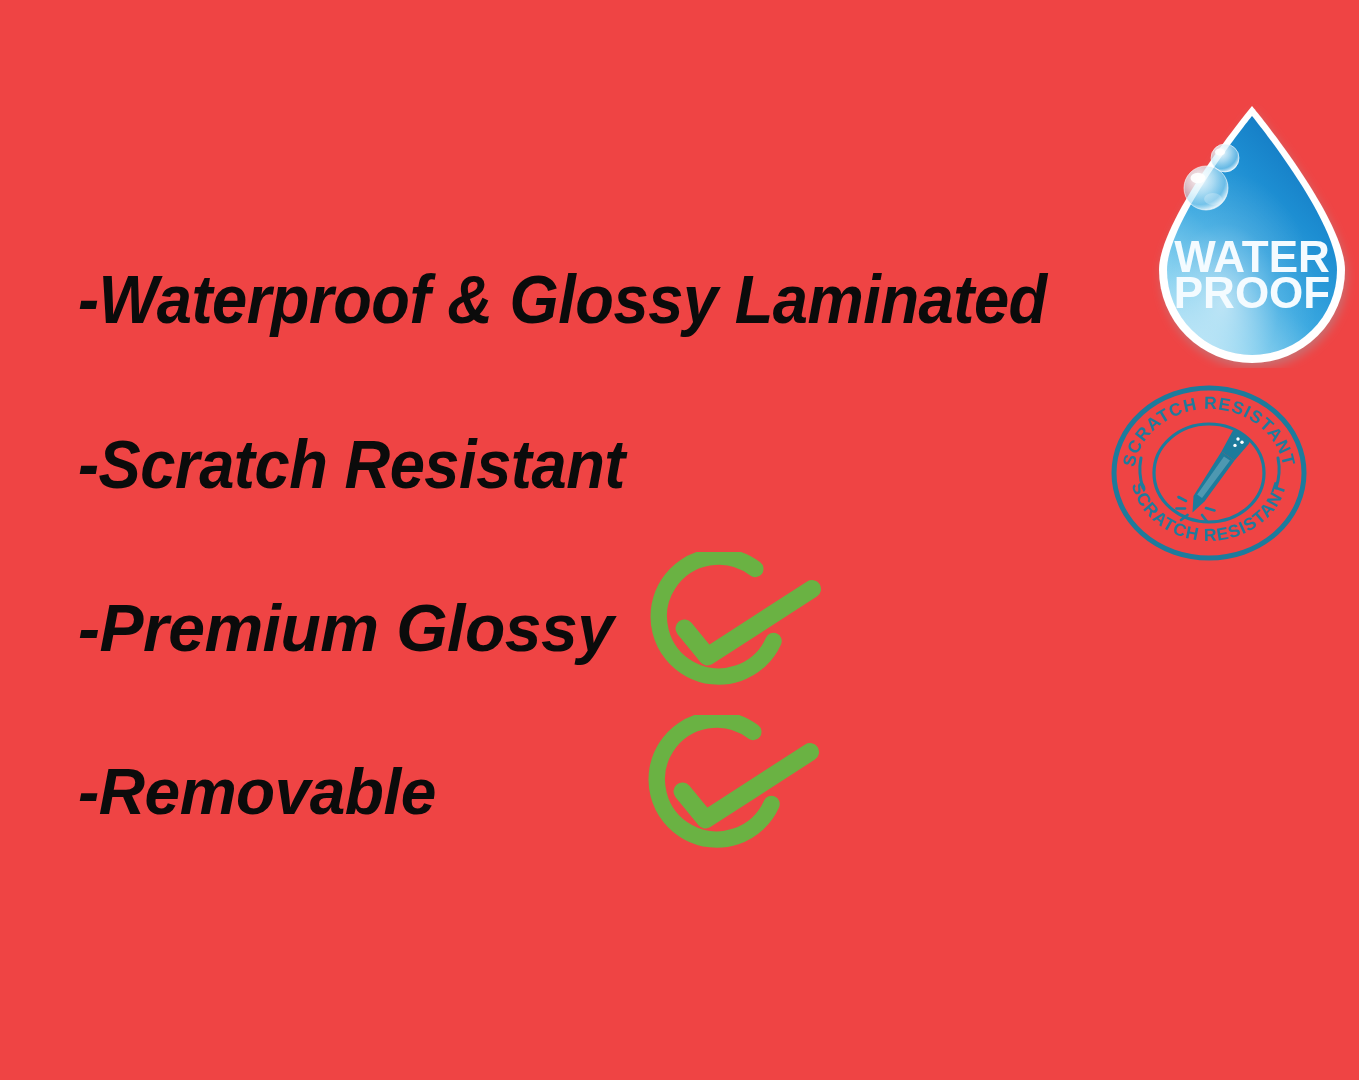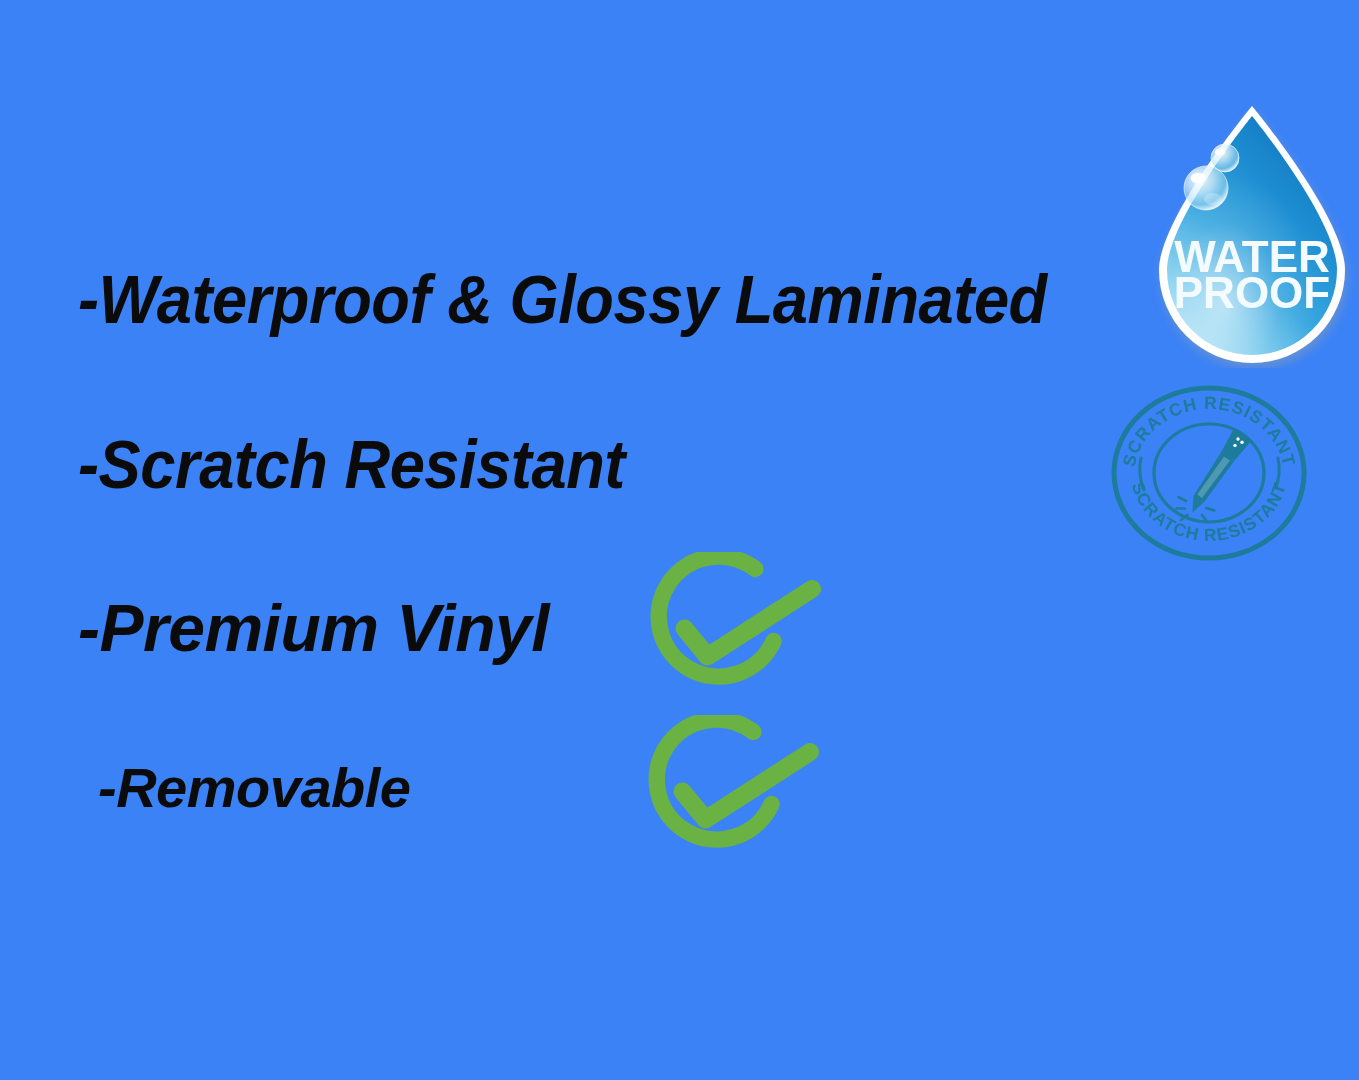--- a/index.html
+++ b/index.html
@@ -8,21 +8,21 @@
     padding: 0;
     background: #ffffff;
   }
   body {
     font-family: "Liberation Sans", sans-serif;
   }
   #canvas {
     position: relative;
     width: 1359px;
     height: 1080px;
-    background: #3b82f6;
+    background: #ef4444;
     overflow: hidden;
   }
 
   
   .feature-line {
     position: absolute;
     left: 78px;
     white-space: nowrap;
     color: #0b0b0b;
     font-weight: 700;
@@ -36,21 +36,21 @@
     transform: scaleX(0.93);
     transform-origin: left center;
   }
   .feature-line.wide {
     font-family: "Liberation Sans", sans-serif;
   }
 
   #line-1 { top: 265px; font-size: 68px; }
   #line-2 { top: 430px; font-size: 68px; }
   #line-3 { top: 595px; font-size: 66px; }
-  #line-4 { top: 760px; font-size: 56px; margin-left: 20px; }
+  #line-4 { top: 760px; font-size: 64px; }
 
   
   #waterproof-badge {
     position: absolute;
     left: 1149px;
     top: 100px;
     width: 206px;
     height: 268px;
   }
   #waterproof-badge svg { display: block; width: 100%; height: 100%; }
@@ -89,21 +89,21 @@
 </style>
 </head>
 <body>
 
 <div id="canvas">
 
   <div id="line-1" class="feature-line condensed">-Waterproof &amp; Glossy Laminated</div>
 
   <div id="line-2" class="feature-line condensed">-Scratch Resistant</div>
 
-  <div id="line-3" class="feature-line wide">-Premium Vinyl</div>
+  <div id="line-3" class="feature-line wide">-Premium Glossy</div>
 
   <div id="line-4" class="feature-line wide">-Removable</div>
 
   <div id="waterproof-badge">
     <svg viewBox="0 0 206 268" xmlns="http://www.w3.org/2000/svg">
       <defs>
         <linearGradient id="dropGrad" x1="0.12" y1="1" x2="0.82" y2="0.02">
           <stop offset="0%" stop-color="#b8e4f7"></stop>
           <stop offset="18%" stop-color="#7ecdee"></stop>
           <stop offset="42%" stop-color="#3aa8e0"></stop>

